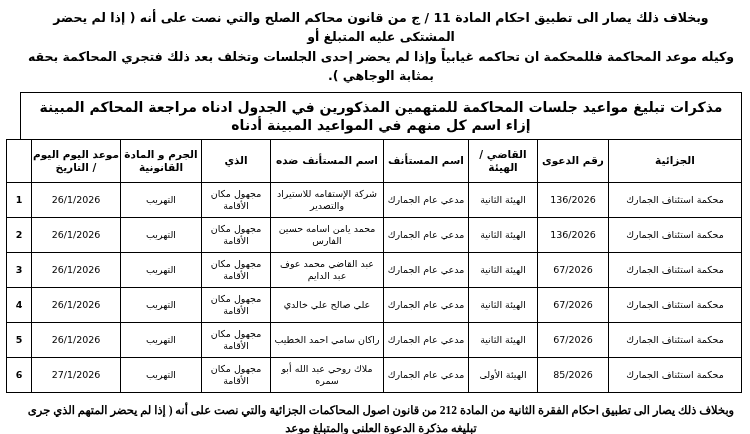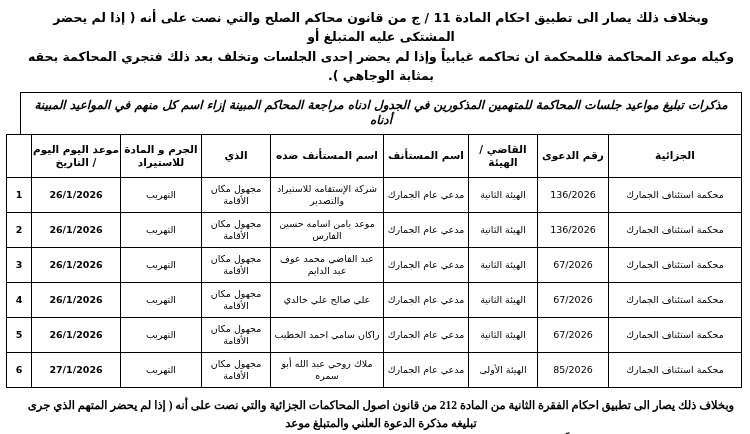--- a/index.html
+++ b/index.html
@@ -30,25 +30,24 @@
     padding: 4px 4px 6px 4px;
     letter-spacing: 0px;
   }
   .intro-note .line {
     display: block;
   }
   .caption-bar {
     border: 1px solid #000;
     border-bottom: none;
     text-align: center;
-    font-size: 12px;
+    font-size: 14px;
     font-weight: bold;
     padding: 5px 4px 5px 4px;
     line-height: 1.3;
-    font-style: italic;
   }
   table.schedule {
     width: 100%;
     border-collapse: collapse;
     table-layout: fixed;
     font-size: 9.5px;
   }
   table.schedule th,
   table.schedule td {
     border: 1px solid #000;
@@ -68,21 +67,21 @@
   }
   .col-idx { width: 22px; font-weight: bold; }
   .col-court { width: 130px; }
   .col-case { width: 68px; }
   .col-body { width: 66px; }
   .col-plaintiff { width: 82px; }
   .col-defendant { width: 110px; }
   .col-address { width: 66px; }
   .col-charge { width: 78px; }
   .col-date { width: 86px; }
-  .date-cell { font-weight: bold; font-size: 10.5px; }
+  .date-cell { font-weight: normal; font-size: 10.5px; }
   .footer-note {
     font-size: 11.5px;
     line-height: 1.6;
     text-align: center;
     font-weight: bold;
     padding: 8px 6px 2px 6px;
   }
   .footer-note .line {
     display: block;
     font-family: Liberation Serif, serif;
@@ -102,21 +101,21 @@
 
   <table class="schedule">
     <thead>
       <tr>
         <th class="col-court">الجزائية</th>
         <th class="col-case">رقم الدعوى</th>
         <th class="col-body">القاضي / الهيئة</th>
         <th class="col-plaintiff">اسم المستأنف</th>
         <th class="col-defendant">اسم المستأنف ضده</th>
         <th class="col-address">الذي</th>
-        <th class="col-charge">الجرم و المادة للاستيراد</th>
+        <th class="col-charge">الجرم و المادة القانونية</th>
         <th class="col-date">موعد اليوم اليوم / التاريخ</th>
         <th class="col-idx"></th>
       </tr>
     </thead>
     <tbody>
       <tr>
         <td class="col-court">محكمة استئناف الجمارك</td>
         <td class="col-case">136/2026</td>
         <td class="col-body">الهيئة الثانية</td>
         <td class="col-plaintiff">مدعي عام الجمارك</td>
@@ -124,21 +123,21 @@
         <td class="col-address">مجهول مكان الأقامة</td>
         <td class="col-charge">التهريب</td>
         <td class="col-date date-cell">26/1/2026</td>
         <td class="col-idx">1</td>
       </tr>
       <tr>
         <td class="col-court">محكمة استئناف الجمارك</td>
         <td class="col-case">136/2026</td>
         <td class="col-body">الهيئة الثانية</td>
         <td class="col-plaintiff">مدعي عام الجمارك</td>
-        <td class="col-defendant">موعد يامن اسامه حسين الفارس</td>
+        <td class="col-defendant">محمد يامن اسامه حسين الفارس</td>
         <td class="col-address">مجهول مكان الأقامة</td>
         <td class="col-charge">التهريب</td>
         <td class="col-date date-cell">26/1/2026</td>
         <td class="col-idx">2</td>
       </tr>
       <tr>
         <td class="col-court">محكمة استئناف الجمارك</td>
         <td class="col-case">67/2026</td>
         <td class="col-body">الهيئة الثانية</td>
         <td class="col-plaintiff">مدعي عام الجمارك</td>

